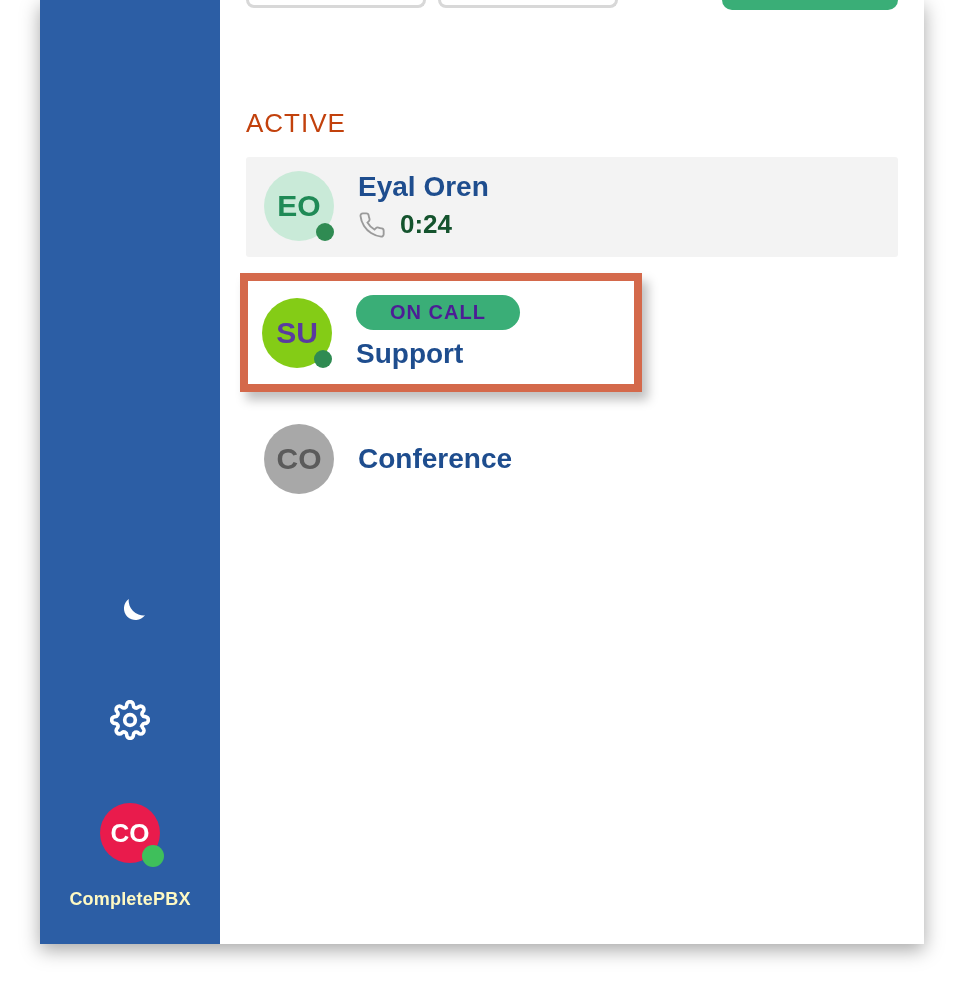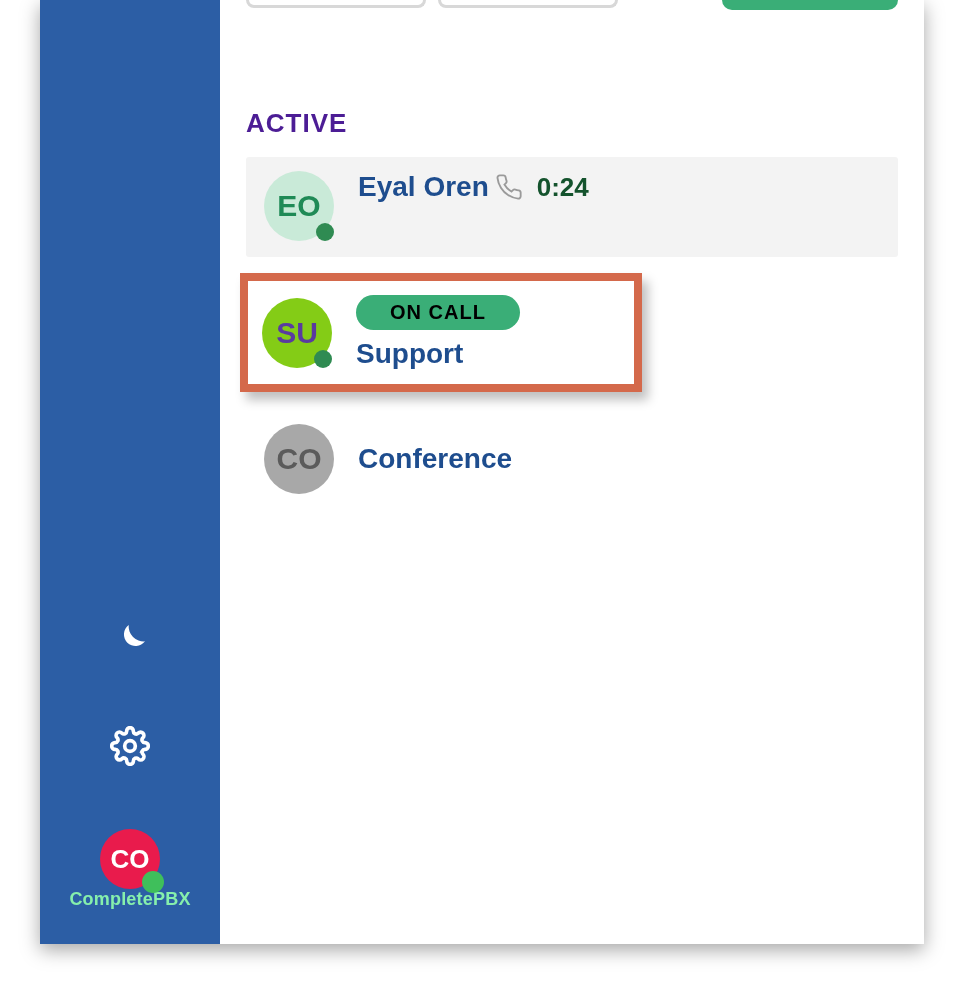--- a/index.html
+++ b/index.html
@@ -40,22 +40,22 @@
     background: #e91b4c;
     display: flex; align-items: center; justify-content: center;
     color: #fff; font-weight: 700; font-size: 26px;
   }
   .user-badge-avatar .dot {
     position: absolute; right: -4px; bottom: -4px;
     width: 22px; height: 22px; border-radius: 50%;
     background: #3fbf5b;
   }
   .user-badge-label {
-    margin-top: 0;
-    color: #86efac; font-size: 18px; font-weight: 600;
+    margin-top: 26px;
+    color: #fef9c3; font-size: 18px; font-weight: 600;
     letter-spacing: 0.2px;
   }
   
   .main {
     flex: 1;
     padding: 0 26px 0 26px;
     display: flex; flex-direction: column;
     position: relative;
   }
   .topbar {
@@ -64,23 +64,23 @@
     display: flex; gap: 12px; justify-content: flex-start;
   }
   .topbar .stub {
     height: 8px; border-bottom: 3px solid #d8d8d8; border-left: 3px solid #d8d8d8; border-right: 3px solid #d8d8d8;
     border-bottom-left-radius: 10px; border-bottom-right-radius: 10px;
   }
   .topbar .stub.a { width: 180px; }
   .topbar .stub.b { width: 180px; }
   .topbar .stub.c { width: 176px; border-color: #3aae77; background: #3aae77; margin-left: auto; border-radius: 0 0 10px 10px; height: 10px; }
   .section-label {
-    color: #4c1d95;
+    color: #c2410c;
     font-size: 26px;
-    font-weight: 700;
+    font-weight: 400;
     letter-spacing: 1px;
     margin-top: 90px;
   }
   .active-card {
     margin-top: 18px;
     background: #f3f3f3;
     border-radius: 3px;
     padding: 14px 18px 16px 18px;
     display: flex; align-items: flex-start; gap: 24px;
   }
@@ -92,42 +92,42 @@
   }
   .avatar .dot {
     position: absolute; right: 0px; bottom: 0px;
     width: 18px; height: 18px; border-radius: 50%;
   }
   .avatar.eo { background: #c9ead8; color: #1f8a56; }
   .avatar.eo .dot { background: #2f8b52; }
   .avatar.su { background: #84cc16; color: #5a3aa0; }
   .avatar.su .dot { background: #2f8b52; }
   .avatar.co { background: #a8a8a8; color: #5b5b5b; }
-  .active-card .info { display: flex; flex-direction: row; gap: 6px; }
+  .active-card .info { display: flex; flex-direction: column; gap: 6px; }
   .contact-name { color: #1e4d8e; font-size: 28px; font-weight: 700; }
   .call-row { display: flex; align-items: center; gap: 14px; color: #8a8a8a; }
   .call-row .timer { font-size: 26px; font-weight: 600; color: #14532d; }
   .phone-icon svg { width: 28px; height: 28px; display: block; }
   .quick-label { margin-top: 36px; }
   .quick-item {
     margin-top: 16px;
     padding: 16px 18px;
     display: flex; align-items: center; gap: 24px;
     cursor: pointer;
   }
   .quick-item.highlighted {
     border: 8px solid #d4694b;
     box-shadow: 6px 8px 10px rgba(0,0,0,0.25);
     padding: 14px 14px;
     margin-left: -6px;
     width: 402px;
   }
   .quick-item .info { display: flex; flex-direction: column; gap: 8px; align-items: flex-start; }
   .status-pill {
-    background: #3aae77; color: #000000;
+    background: #3aae77; color: #4c1d95;
     font-size: 20px; font-weight: 700; letter-spacing: 1px;
     padding: 6px 34px; border-radius: 22px;
   }
 </style>
 </head>
 <body>
 
 <div class="app-frame">
 
   <div class="sidebar">

